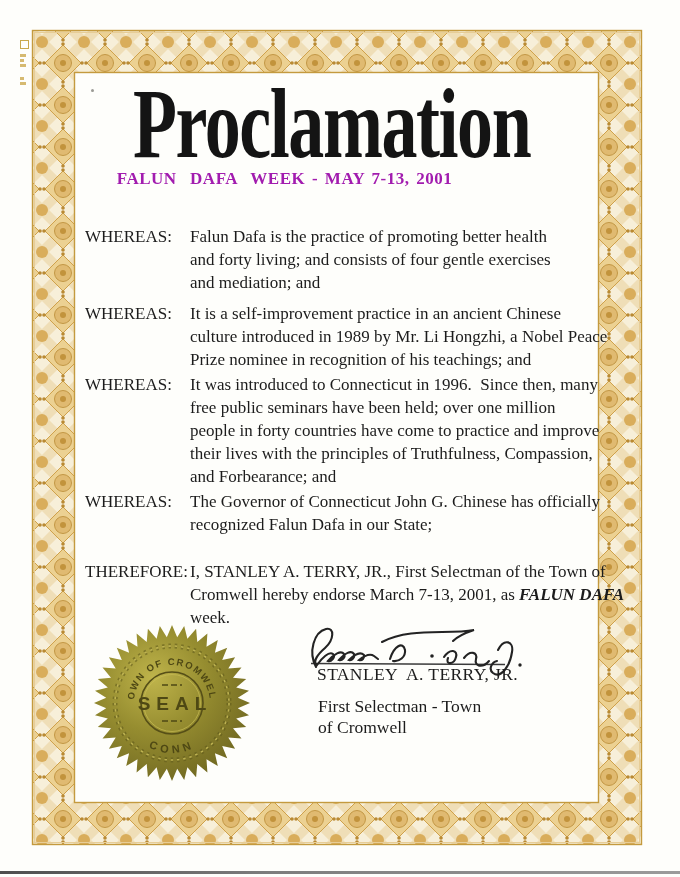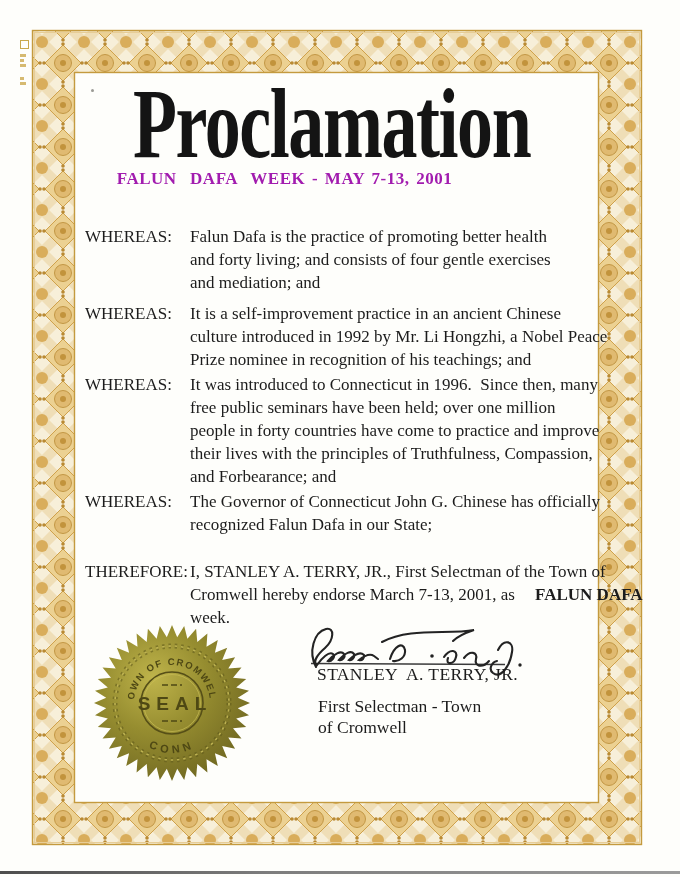--- a/index.html
+++ b/index.html
@@ -40,21 +40,21 @@
   }
   .subtitle{
     position:absolute;top:97px;left:0;width:100%;text-align:center;
     font-weight:bold;font-size:17px;letter-spacing:.5px;word-spacing:2px;
     white-space:pre;color:#a21caf;
   }
 
   .clause{position:absolute;left:11px;display:flex;font-size:17px;line-height:23px;}
   .clause .label{width:105px;flex:none;white-space:pre;}
   .clause .lines div{white-space:pre;}
-  .bi{font-weight:bold;margin-left:16px;}
+  .bi{font-weight:bold;font-style:italic;}
 
   #clause-1{top:153px;}
   #clause-2{top:230px;}
   #clause-3{top:301px;}
   #clause-4{top:418px;}
   #therefore{top:488px;}
 
   #signature-svg{position:absolute;left:228px;top:548px;}
   .sig-name{position:absolute;left:243px;top:592px;font-size:17.5px;white-space:pre;letter-spacing:.4px;text-align:right;}
   .sig-role{position:absolute;left:244px;top:614px;font-size:17.5px;margin-top:10px;}
@@ -118,21 +118,21 @@
         <div>Falun Dafa is the practice of promoting better health</div>
         <div>and forty living; and consists of four gentle exercises</div>
         <div>and mediation; and</div>
       </div>
     </div>
 
     <div class="clause" id="clause-2">
       <div class="label">WHEREAS:</div>
       <div class="lines">
         <div>It is a self-improvement practice in an ancient Chinese</div>
-        <div>culture introduced in 1992 by Mr. Li Hongzhi, a Nobel Peace</div>
+        <div>culture introduced in 1989 by Mr. Li Hongzhi, a Nobel Peace</div>
         <div>Prize nominee in recognition of his teachings; and</div>
       </div>
     </div>
 
     <div class="clause" id="clause-3">
       <div class="label">WHEREAS:</div>
       <div class="lines">
         <div>It was introduced to Connecticut in 1996.  Since then, many</div>
         <div>free public seminars have been held; over one million</div>
         <div>people in forty countries have come to practice and improve</div>

